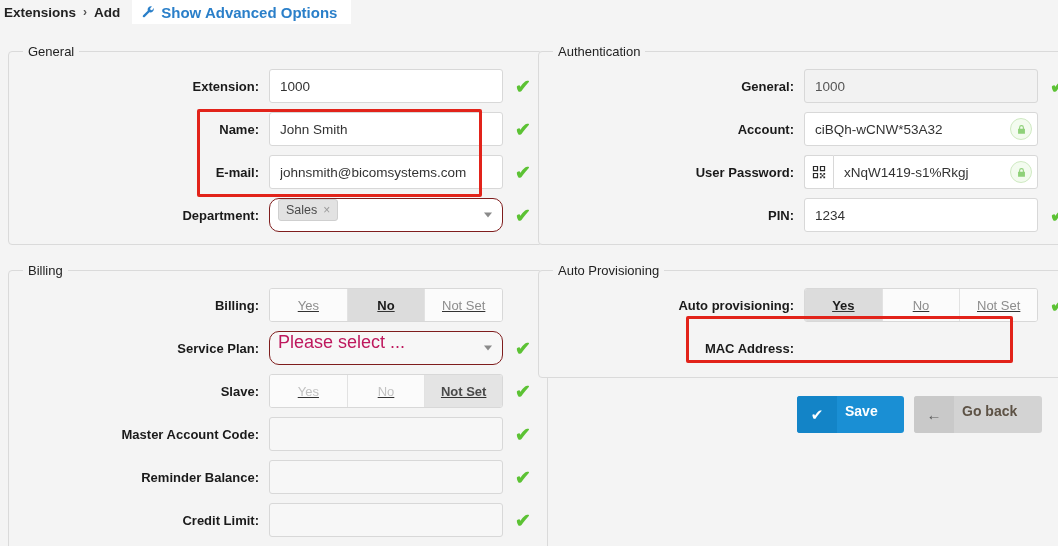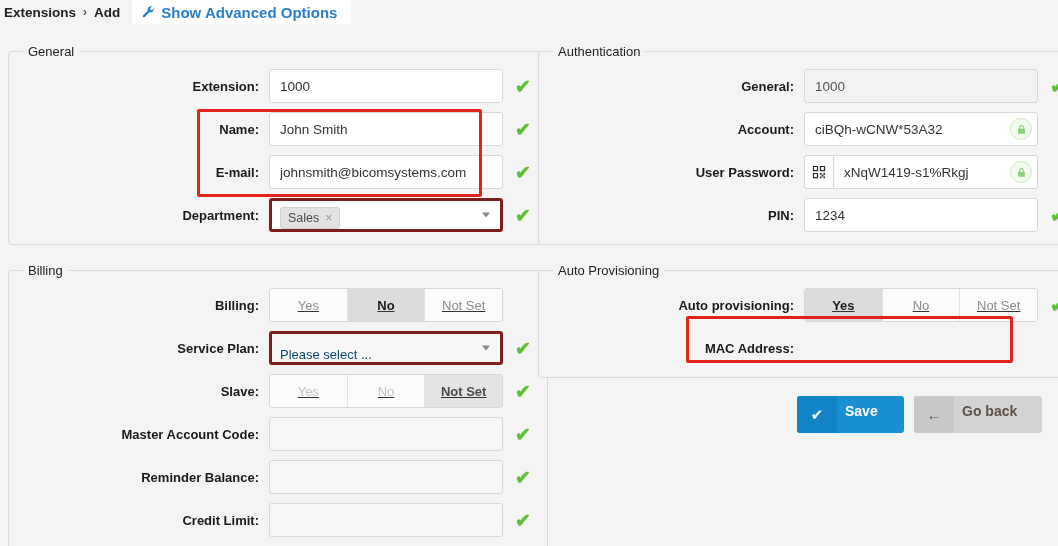--- a/index.html
+++ b/index.html
@@ -143,31 +143,31 @@
     display: flex; align-items: center; justify-content: center;
     cursor: pointer;
   }
   .qr-box svg { width: 14px; height: 14px; display: block; }
   .inp-group .inp-lock-wrap .inp { border-radius: 0 3px 3px 0; }
 
   
   .select {
     width: 100%;
     height: 34px;
-    border: 3px solid #7f1d1d;
-    border-radius: 3px;
+    border: 1px solid #7f1d1d;
+    border-radius: 10px;
     background: #ffffff;
     display: flex;
-    align-items: flex-end;
+    align-items: flex-start;
     padding: 0 8px;
     position: relative;
     cursor: pointer;
   }
   .select.muted { background: #f7f7f7; }
-  .select .ph { color: #0c4a6e; font-size: 13px; }
+  .select .ph { color: #be185d; font-size: 18px; }
   .caret {
     position: absolute; right: 10px; top: 50%;
     transform: translateY(-50%);
     width: 0; height: 0;
     border-left: 4px solid transparent;
     border-right: 4px solid transparent;
     border-top: 5px solid #8a8a8a;
   }
   .tag {
     display: inline-flex;

